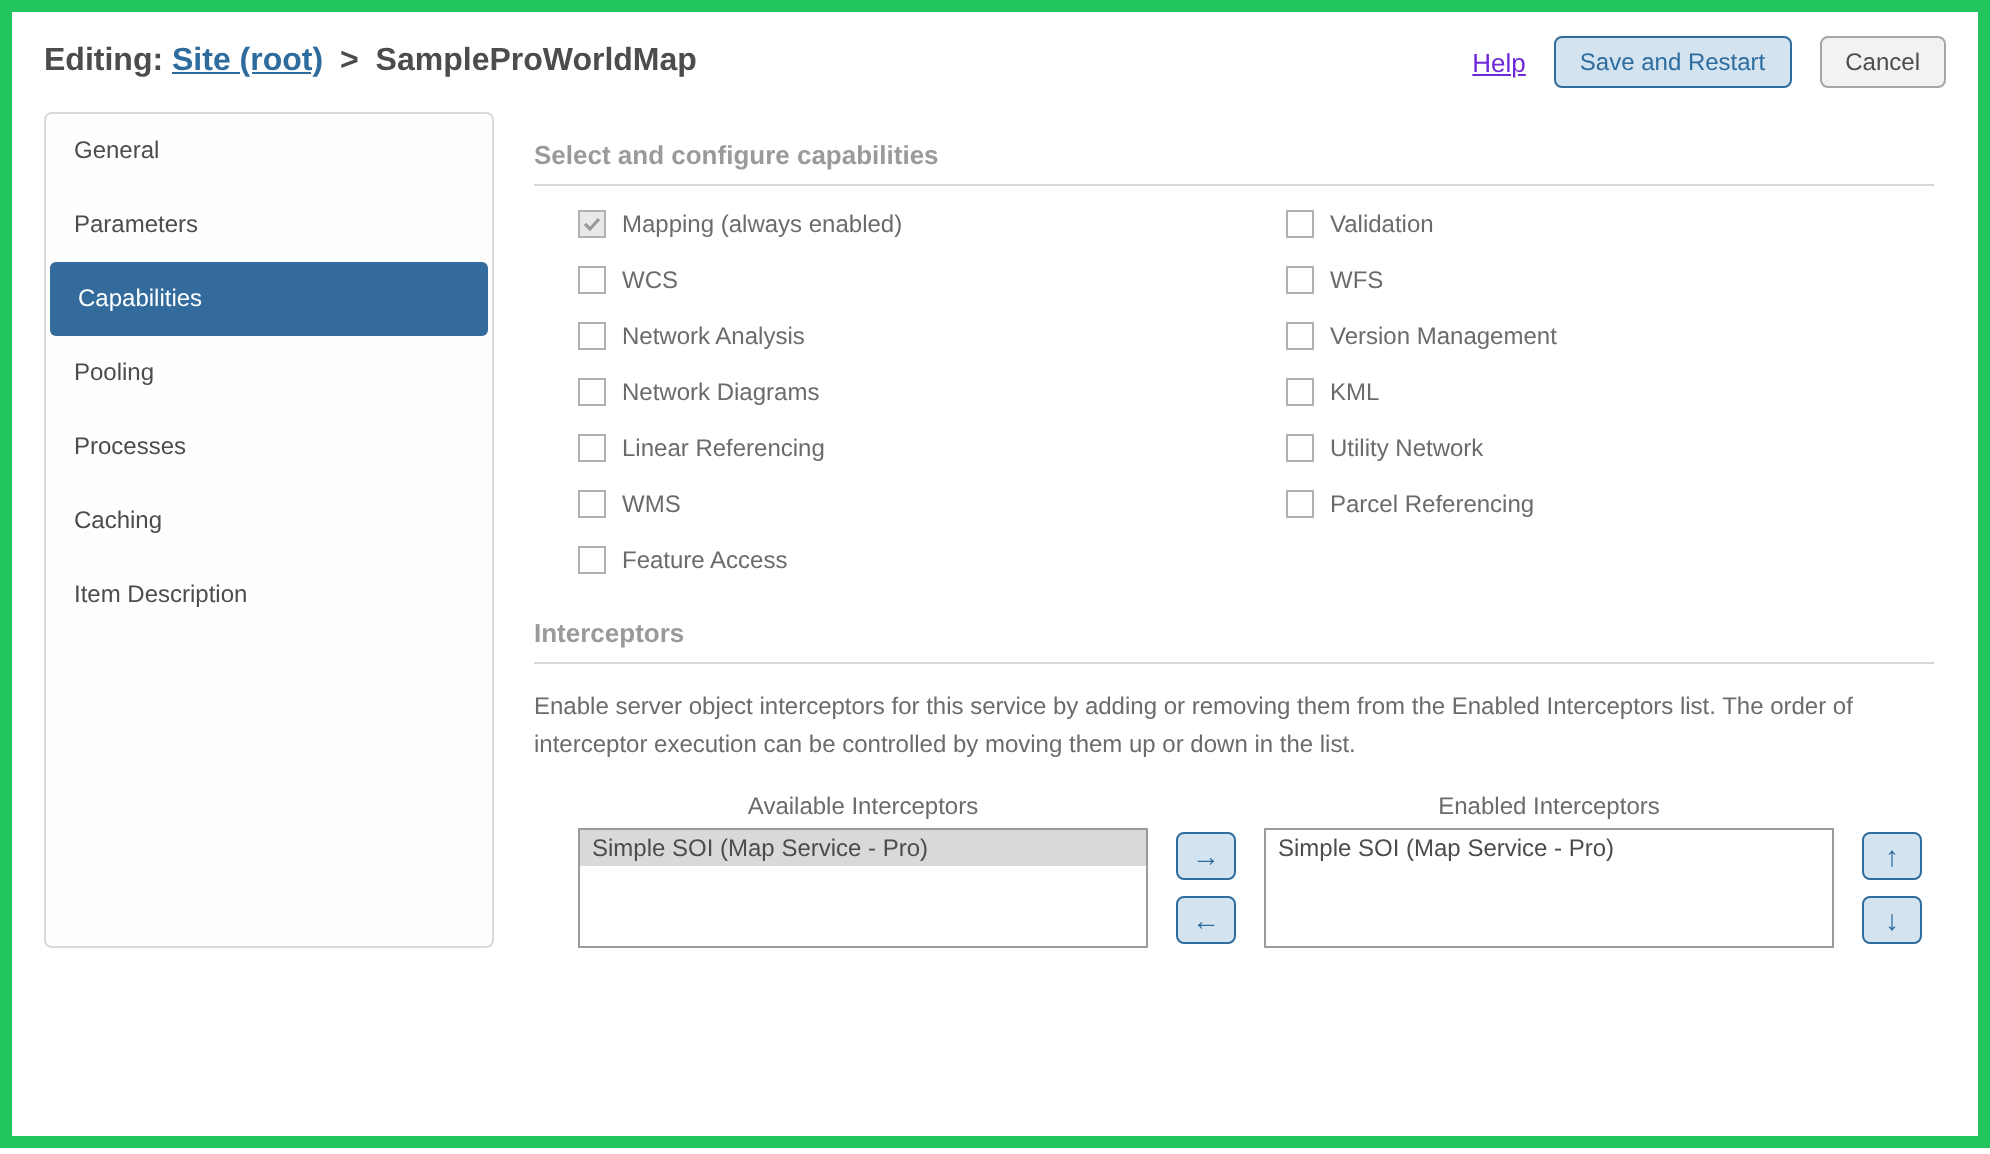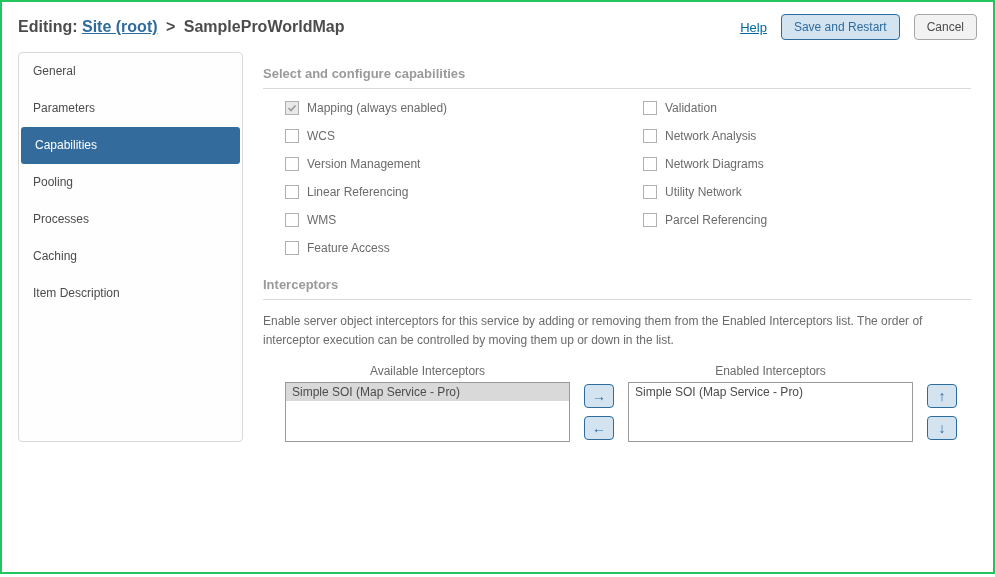--- a/index.html
+++ b/index.html
@@ -6,21 +6,21 @@
   body {
     font-family: Verdana, Geneva, sans-serif;
     font-size: 12px;
     color: #4c4c4c;
     background: #fff;
     width: 995px;
     height: 577px;
     overflow: hidden;
   }
   .frame {
-    border: 2px solid #22c55e;
+    border: 6px solid #22c55e;
     width: 995px;
     height: 574px;
     padding: 12px 16px;
   }
   .topbar {
     display: flex;
     align-items: center;
     justify-content: space-between;
     margin-bottom: 12px;
   }
@@ -34,21 +34,21 @@
     text-decoration: underline;
     font-weight: bold;
   }
   .breadcrumb .sep { margin: 0 4px; }
   .top-actions {
     display: flex;
     align-items: center;
     gap: 14px;
   }
   .help-link {
-    color: #0369a1;
+    color: #6d28d9;
     text-decoration: underline;
     font-size: 13px;
   }
   .btn {
     font-family: inherit;
     font-size: 12px;
     padding: 5px 12px;
     border: 1px solid #a6a6a6;
     border-radius: 4px;
     background: #f2f2f2;
@@ -217,29 +217,37 @@
           <div class="cap-item">
             <span class="chk"></span>
             <span>Validation</span>
           </div>
           <div class="cap-item">
             <span class="chk"></span>
             <span>WCS</span>
           </div>
           <div class="cap-item">
             <span class="chk"></span>
+            <span>WFS</span>
+          </div>
+          <div class="cap-item">
+            <span class="chk"></span>
             <span>Network Analysis</span>
           </div>
           <div class="cap-item">
             <span class="chk"></span>
             <span>Version Management</span>
           </div>
           <div class="cap-item">
             <span class="chk"></span>
             <span>Network Diagrams</span>
+          </div>
+          <div class="cap-item">
+            <span class="chk"></span>
+            <span>KML</span>
           </div>
           <div class="cap-item">
             <span class="chk"></span>
             <span>Linear Referencing</span>
           </div>
           <div class="cap-item">
             <span class="chk"></span>
             <span>Utility Network</span>
           </div>
           <div class="cap-item">

